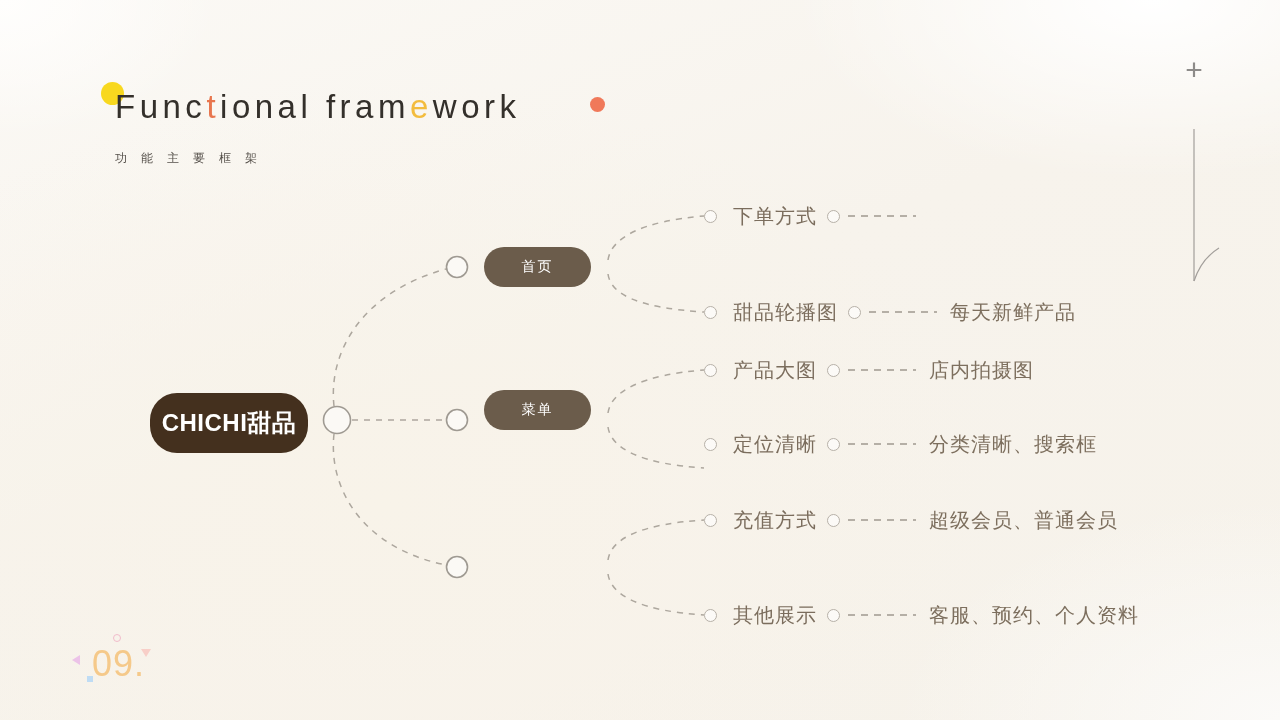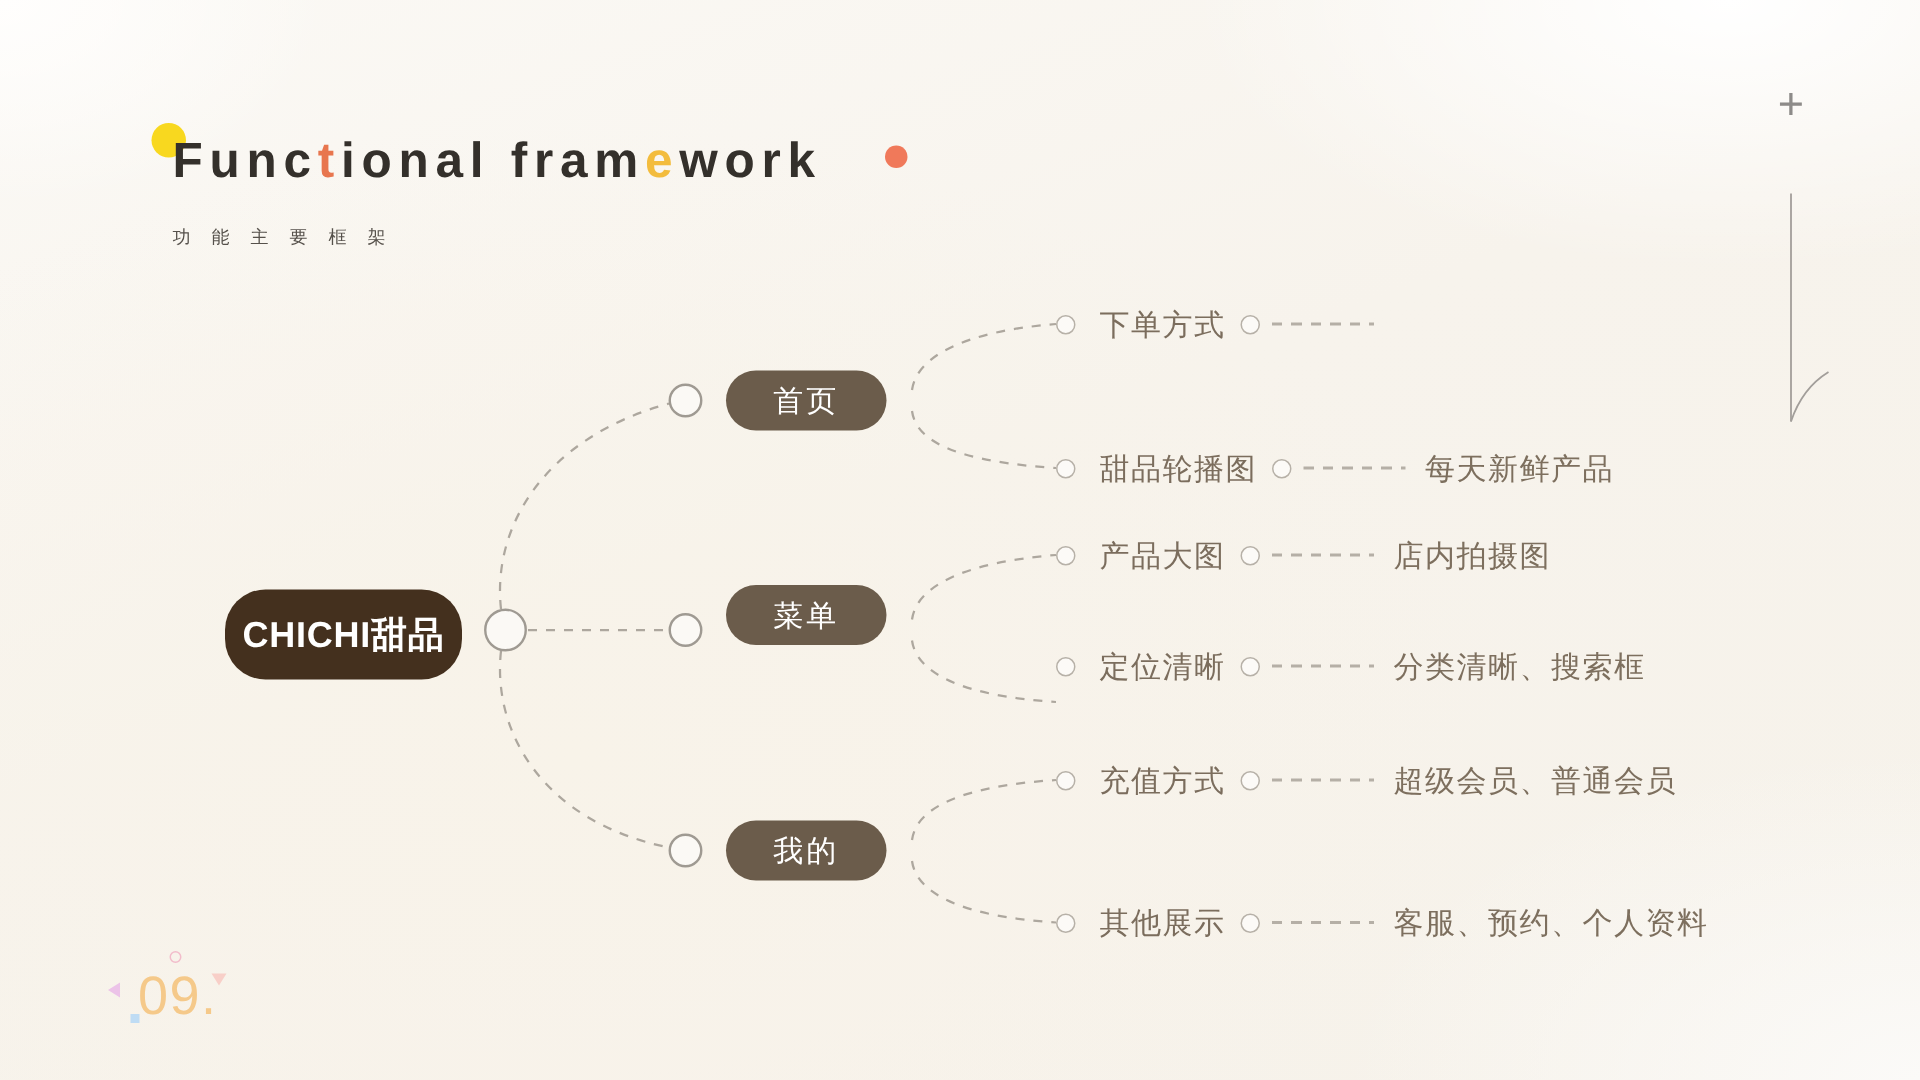--- a/index.html
+++ b/index.html
@@ -15,35 +15,35 @@
       radial-gradient(700px 400px at 100% 100%, #fbfaf8 0%, rgba(251,250,248,0) 55%),
       radial-gradient(900px 600px at 30% 70%, #f8f3e9 0%, rgba(248,243,233,0) 70%),
       linear-gradient(160deg,#fbf9f5 0%,#f7f3ec 45%,#f6f2ea 100%);
   }
   svg.connectors{position:absolute;left:0;top:0;width:1280px;height:720px;}
   svg.connectors path{fill:none;stroke:#ada79e;stroke-width:1.5;stroke-dasharray:6 6;}
   svg.connectors circle{fill:#fbf9f5;stroke:#9f9a92;stroke-width:1.6;}
 
   
   .title-dot-yellow{position:absolute;left:101px;top:82px;width:23px;height:23px;border-radius:50%;background:#F8D81F;}
-  .slide-title{position:absolute;left:115px;top:88px;margin:0;font-size:33px;font-weight:700;
+  .slide-title{position:absolute;left:115px;top:88px;margin:0;font-size:33px;font-weight:400;
     letter-spacing:4.5px;color:#34302b;white-space:nowrap;}
   .t-orange{color:#E8764E;}
   .t-yellow{color:#F3BC3D;}
   .title-dot-orange{position:absolute;left:590px;top:97px;width:15px;height:15px;border-radius:50%;background:#F0795A;}
   .subtitle{position:absolute;left:115px;top:150px;font-size:12px;font-weight:500;
     letter-spacing:14px;color:#56514b;white-space:nowrap;}
 
   
   .root-pill{position:absolute;left:150px;top:393px;width:158px;height:60px;border-radius:27px;
     background:#44301E;color:#ffffff;display:flex;align-items:center;justify-content:center;
     font-size:24px;font-weight:bold;letter-spacing:0.5px;}
   .branch-pill{position:absolute;left:484px;width:107px;height:40px;border-radius:20px;
     background:#6B5C4B;color:#ffffff;display:flex;align-items:center;justify-content:center;
-    font-size:20px;font-weight:500;letter-spacing:2px;}
+    font-size:14px;font-weight:500;letter-spacing:2px;}
   .branch-1{top:247px;} .branch-2{top:390px;font-family:Liberation Serif, serif;} .branch-3{top:547px;}
 
   .leaf-row{position:absolute;left:704px;height:28px;display:flex;align-items:center;white-space:nowrap;}
   .row-1{top:202px;} .row-2{top:298px;} .row-3{top:356px;}
   .row-4{top:430px;} .row-5{top:506px;} .row-6{top:601px;}
   .jdot{width:13px;height:13px;border:1.4px solid #b7b1a8;border-radius:50%;background:#fcfaf7;
     box-sizing:border-box;flex:0 0 auto;}
   .jdot.first{margin-right:16px;}
   .jdot.second{margin-left:10px;margin-right:8px;}
   .leaf-label{font-size:20px;letter-spacing:1px;color:#7b6d5d;}
@@ -91,21 +91,20 @@
 
   <span class="title-dot-yellow"></span>
   <h1 class="slide-title"><span>Func</span><span class="t-orange">t</span><span>ional fram</span><span class="t-yellow">e</span><span>work</span></h1>
   <span class="title-dot-orange"></span>
   <div class="subtitle">功能主要框架</div>
 
   <div class="root-pill">CHICHI甜品</div>
 
   <div class="branch-pill branch-1">首页</div>
   <div class="branch-pill branch-2">菜单</div>
-  <div class="branch-pill branch-3">我的</div>
 
   <div class="leaf-row row-1">
     <span class="jdot first"></span>
     <span class="leaf-label">下单方式</span>
     <span class="jdot second"></span>
     <span class="dashes"></span>
   </div>
   <div class="leaf-row row-2">
     <span class="jdot first"></span>
     <span class="leaf-label">甜品轮播图</span>

